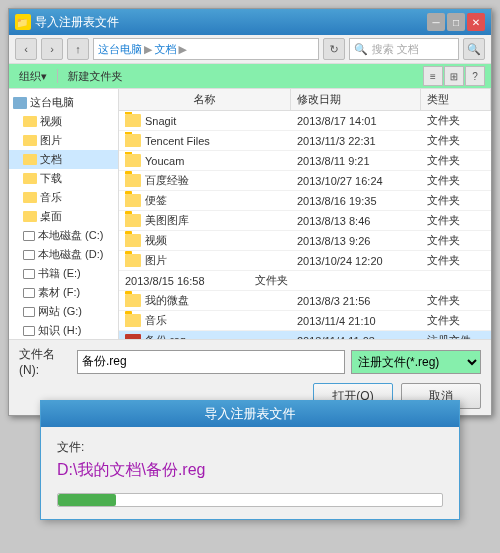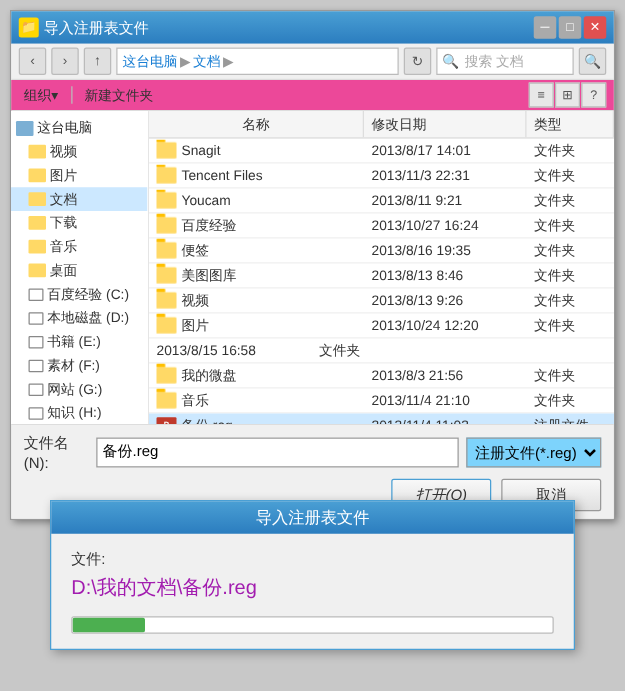--- a/index.html
+++ b/index.html
@@ -100,21 +100,21 @@
       font-size: 11px; color: #aaa;
     }
     .search-icon-inner { margin-right: 4px; color: #aaa; font-size: 11px; }
 
     
     .toolbar2-row {
       display: flex;
       align-items: center;
       padding: 2px 6px;
       gap: 6px;
-      background: #ec4899;
+      background: #86efac;
       border-bottom: 1px solid #ddd;
     }
     .toolbar2-btn {
       font-size: 11px;
       color: #333;
       cursor: pointer;
       padding: 2px 4px;
     }
     .toolbar2-sep { width: 1px; height: 14px; background: #bbb; }
     .view-btns { margin-left: auto; display: flex; gap: 1px; }
@@ -273,24 +273,24 @@
     .filename-input {
       flex: 1;
       height: 24px;
       border: 1px solid #999;
       background: white;
       padding: 0 4px;
       font-size: 12px;
       outline: none;
     }
     .filetype-select {
-      width: 108px;
+      width: 130px;
       height: 24px;
       border: 1px solid #999;
-      background: #7dd3fc;
+      background: #86efac;
       font-size: 12px;
       padding: 0 2px;
       cursor: pointer;
     }
     .btn-row {
       display: flex;
       justify-content: flex-end;
       gap: 8px;
       margin-top: 4px;
     }
@@ -298,21 +298,20 @@
       width: 80px; height: 26px;
       border: 1px solid #999;
       background: linear-gradient(to bottom, #f8f8f8 0%, #e0e0e0 100%);
       cursor: pointer;
       font-size: 12px;
       border-radius: 2px;
       color: #333;
     }
     .dialog-button.primary {
       border-color: #4a9fd4;
-      font-style: italic;
     }
 
     
     .dialog-bottom-main {
       position: absolute;
       top: 400px;
       left: 40px;
       width: 420px;
       background: #f0f0f0;
       border: 1px solid #4a9fd4;
@@ -427,21 +426,21 @@
       <div class="tree-item indent1">
         <span class="folder-icon-sm tree-icon"></span>
         <span>音乐</span>
       </div>
       <div class="tree-item indent1">
         <span class="folder-icon-sm tree-icon"></span>
         <span>桌面</span>
       </div>
       <div class="tree-item indent1">
         <span class="drive-icon tree-icon"></span>
-        <span>百度经验 (C:)</span>
+        <span>本地磁盘 (C:)</span>
       </div>
       <div class="tree-item indent1">
         <span class="drive-icon tree-icon"></span>
         <span>本地磁盘 (D:)</span>
       </div>
       <div class="tree-item indent1">
         <span class="drive-icon tree-icon"></span>
         <span>书籍 (E:)</span>
       </div>
       <div class="tree-item indent1">

